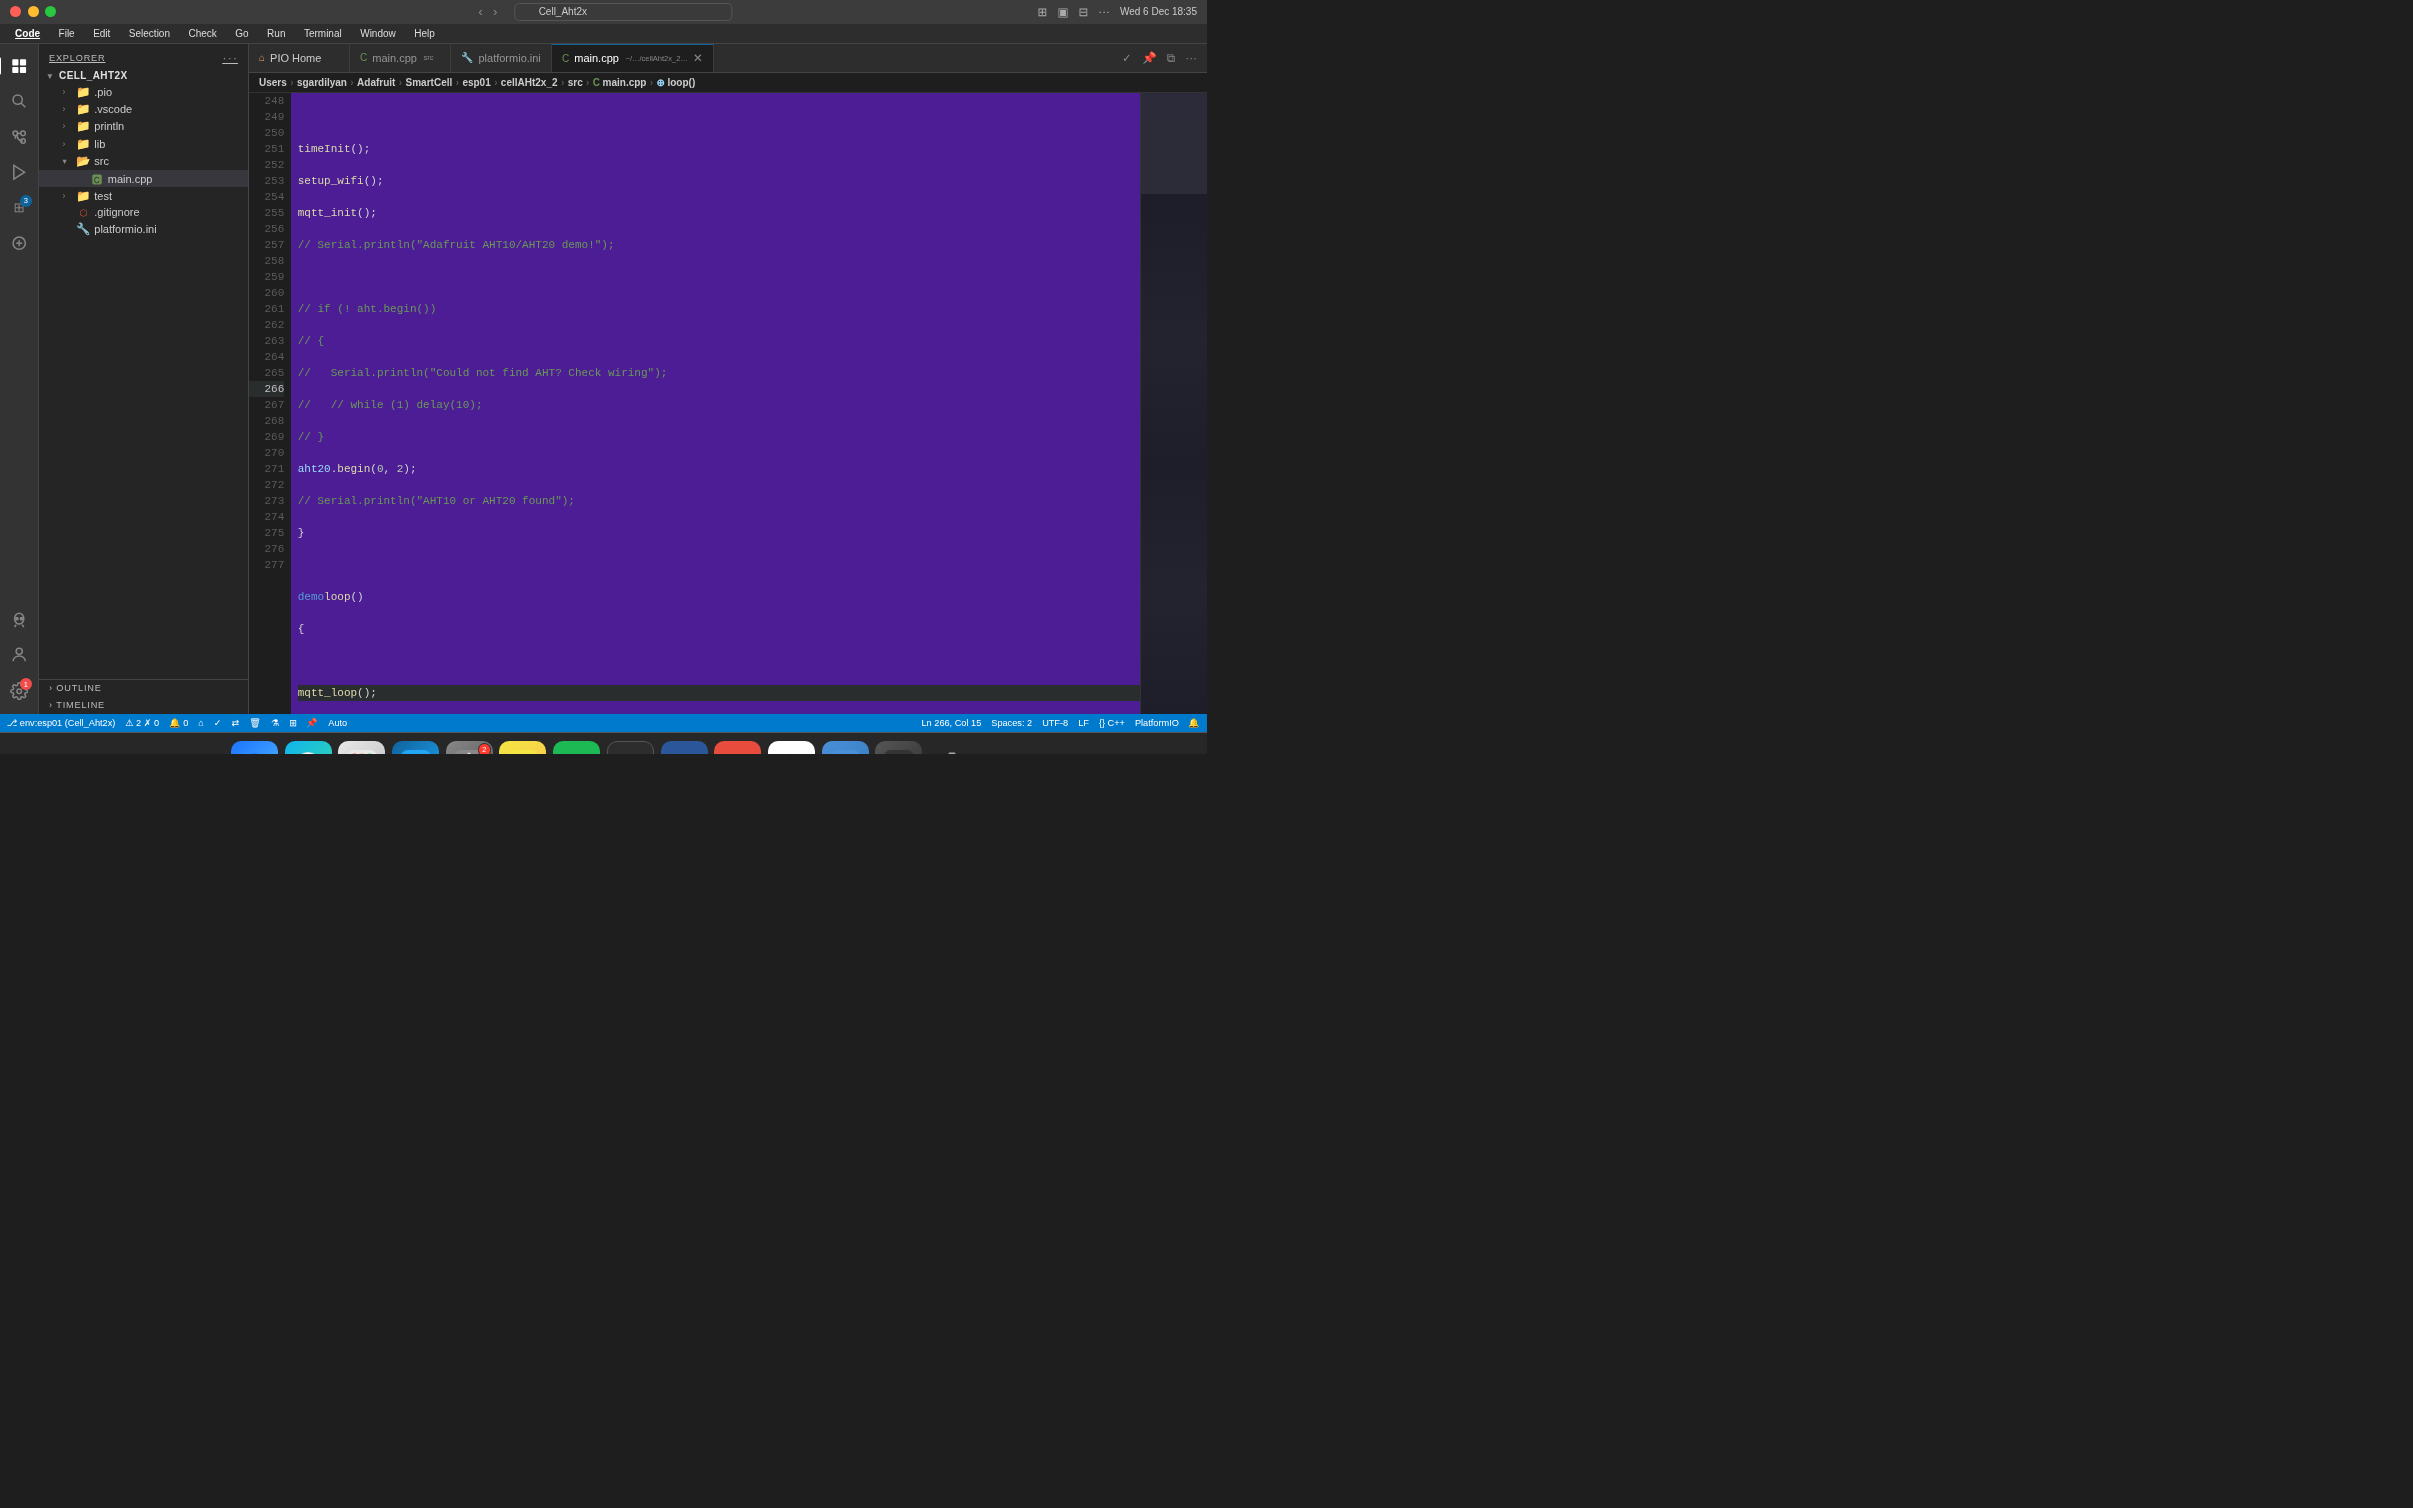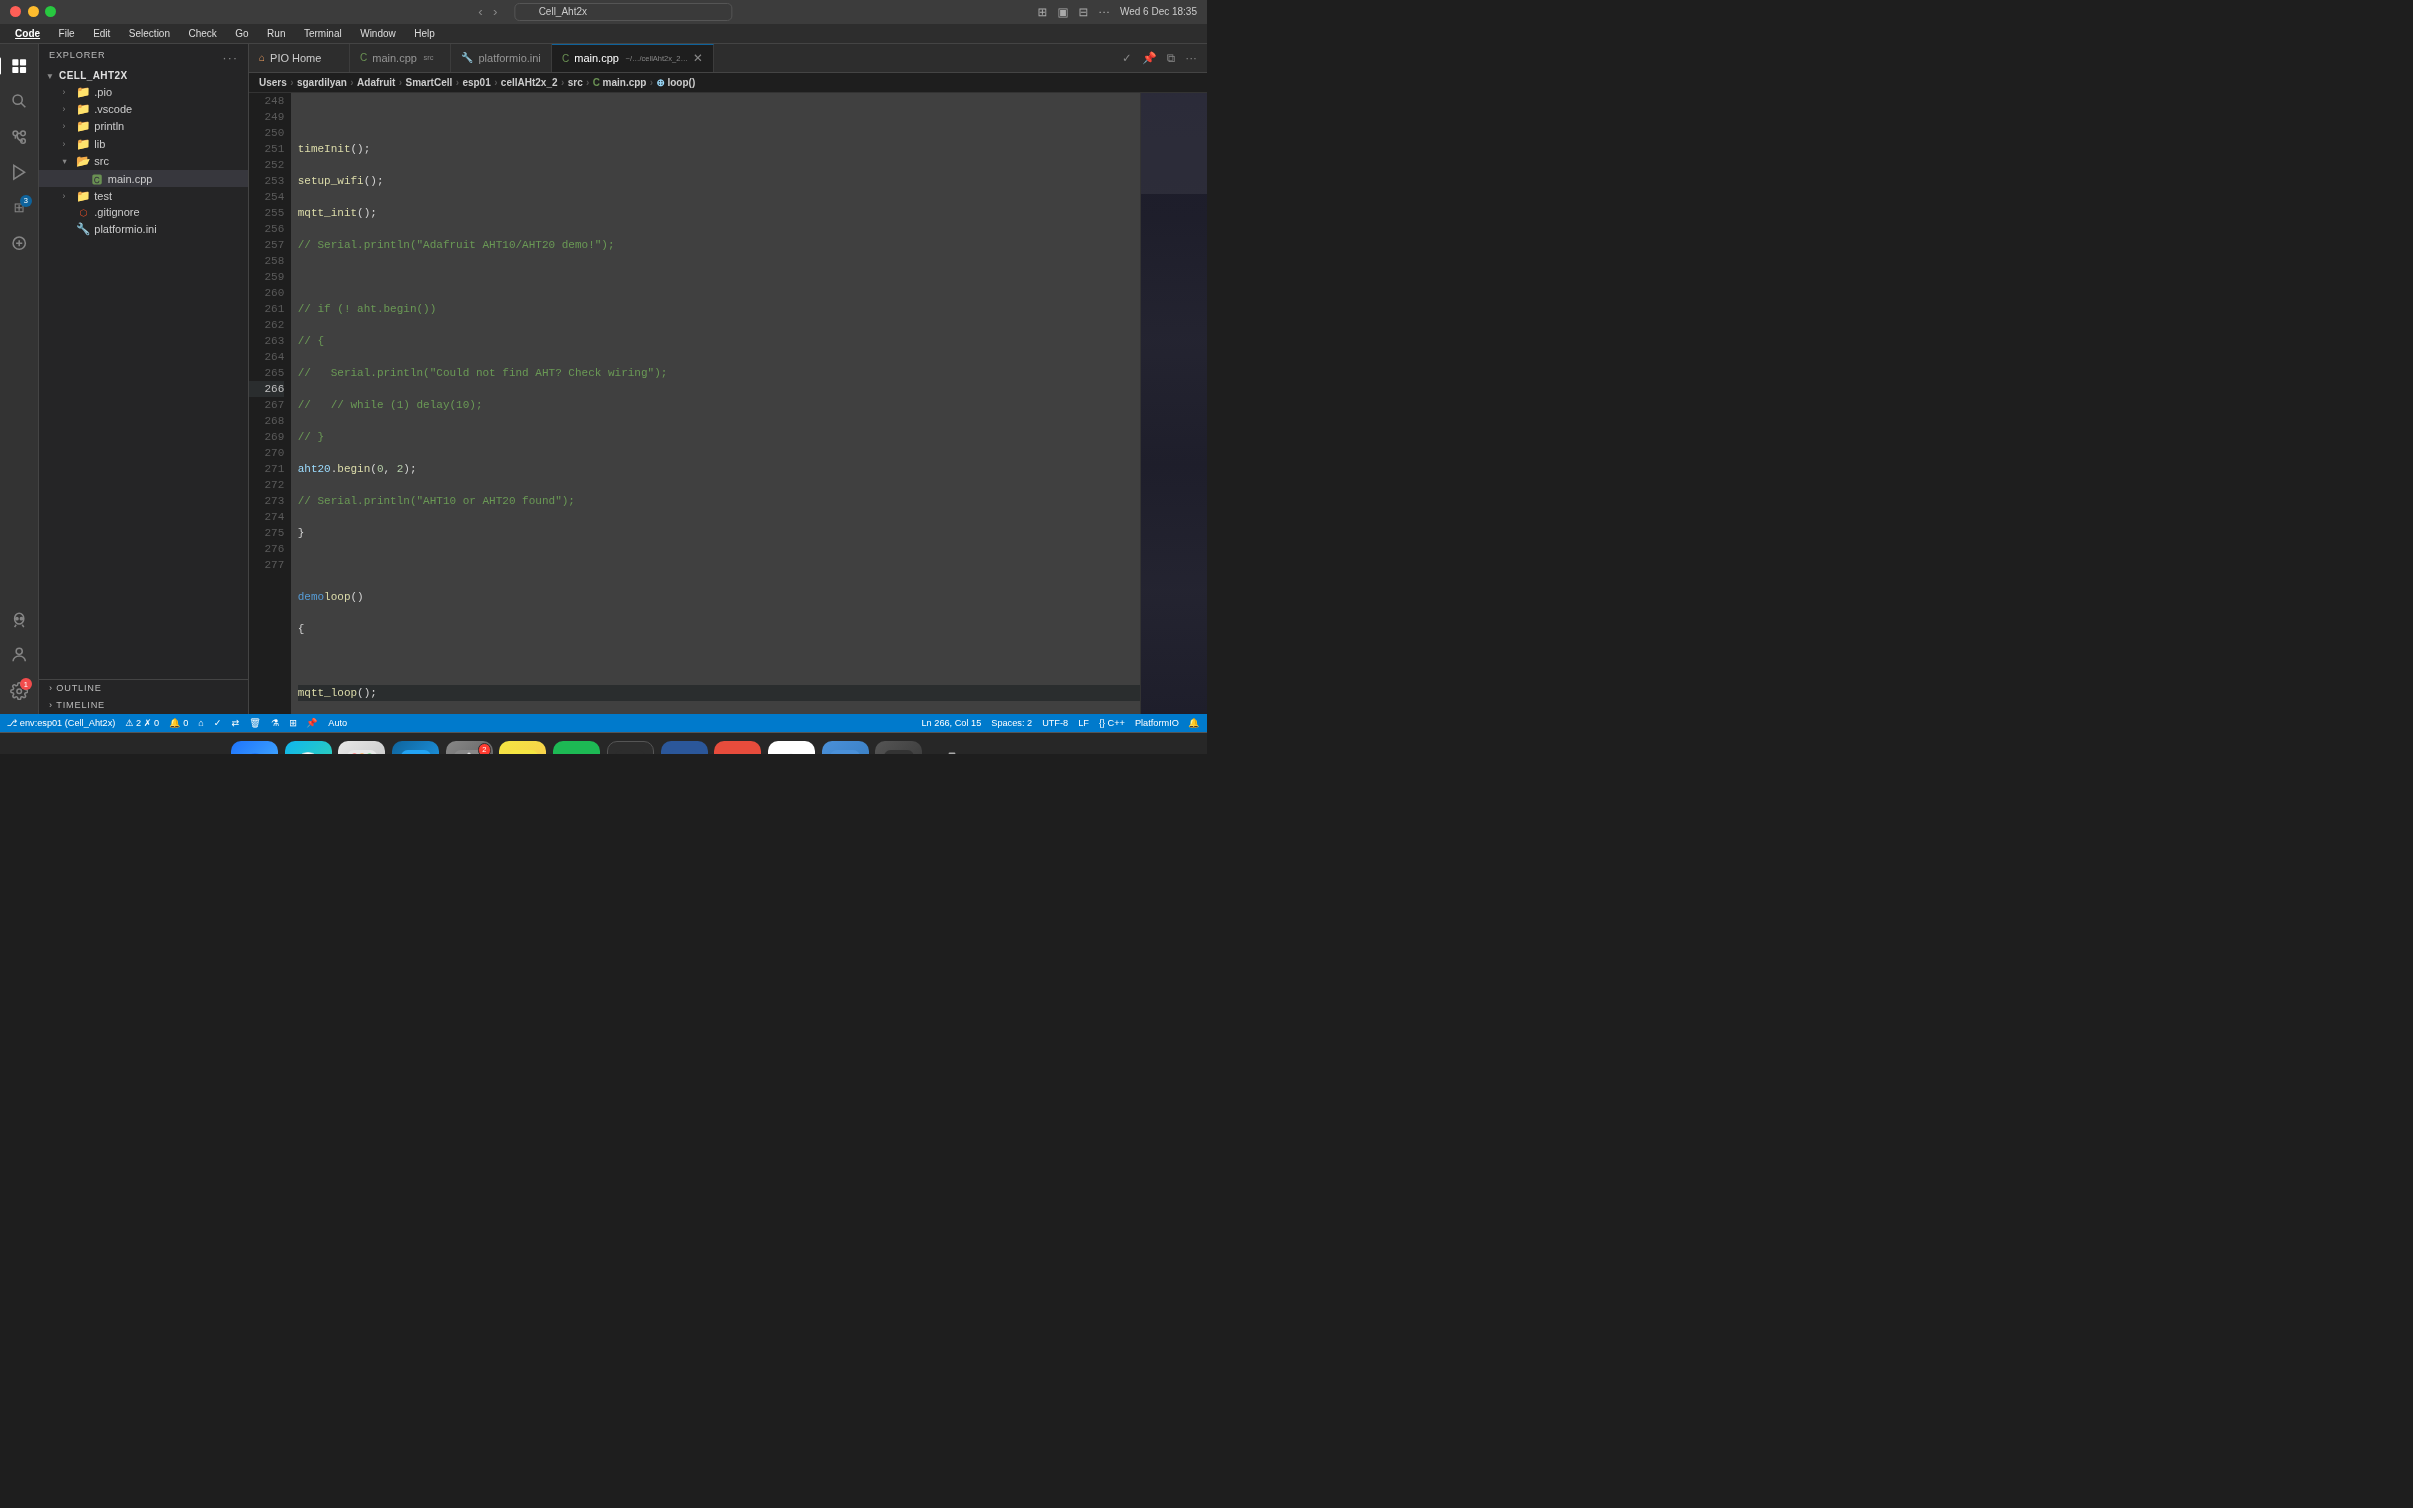--- a/index.html
+++ b/index.html
@@ -178,21 +178,22 @@
       overflow: hidden;
     }
     .sidebar-header {
       padding: 6.7px 10px 3.4px;
       font-size: 9.2px;
       color: #bbb;
       text-transform: uppercase;
       letter-spacing: 0.8px;
       display: flex;
       justify-content: space-between;
-      align-items: flex-start;
+      align-items: center;
+      text-decoration: underline;
     }
     .sidebar-dots { color: #888; cursor: pointer; font-size: 13.4px; }
     .file-tree { overflow-y: auto; flex: 1; padding-bottom: 6.7px; }
     .tree-item {
       display: flex;
       align-items: center;
       padding: 1.7px 0 1.7px 10px;
       cursor: pointer;
       font-size: 11px;
       color: #ccc;
@@ -252,21 +253,21 @@
       border-bottom: 0.8px solid #333;
       gap: 3.4px;
       font-weight: bold;
     }
     .breadcrumb-sep { color: #555; }
     .breadcrumb-item { color: #ccc; cursor: pointer; }
 
     
     .code-editor {
       flex: 1;
-      background: #404040;
+      background: #4c1d95;
       display: flex;
       overflow: hidden;
       position: relative;
     }
     .line-numbers {
       width: 42px;
       background: #1e1e1e;
       color: #5a5a5a;
       font-family: 'Menlo', 'Monaco', 'Courier New', monospace;
       font-size: 11px;

